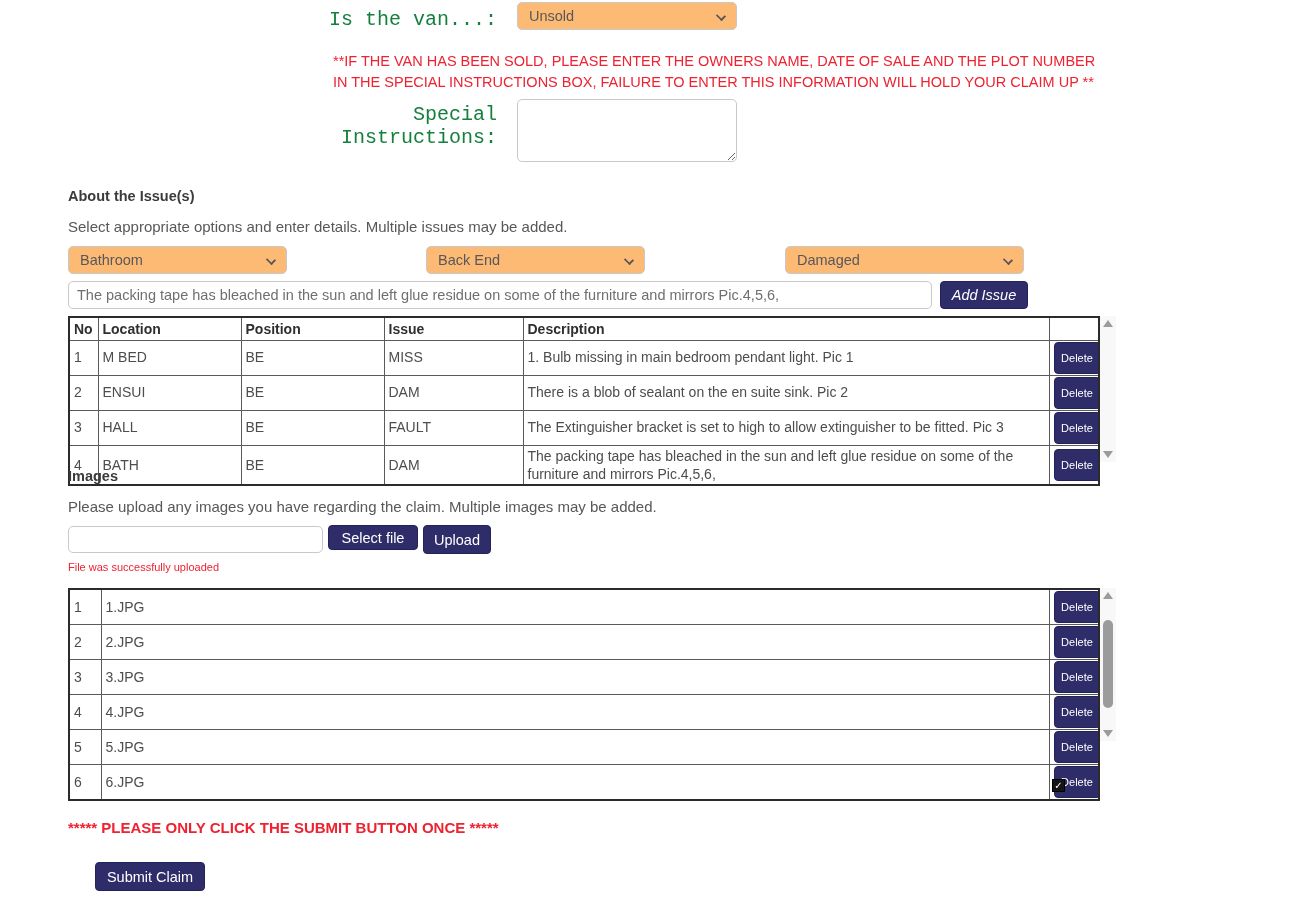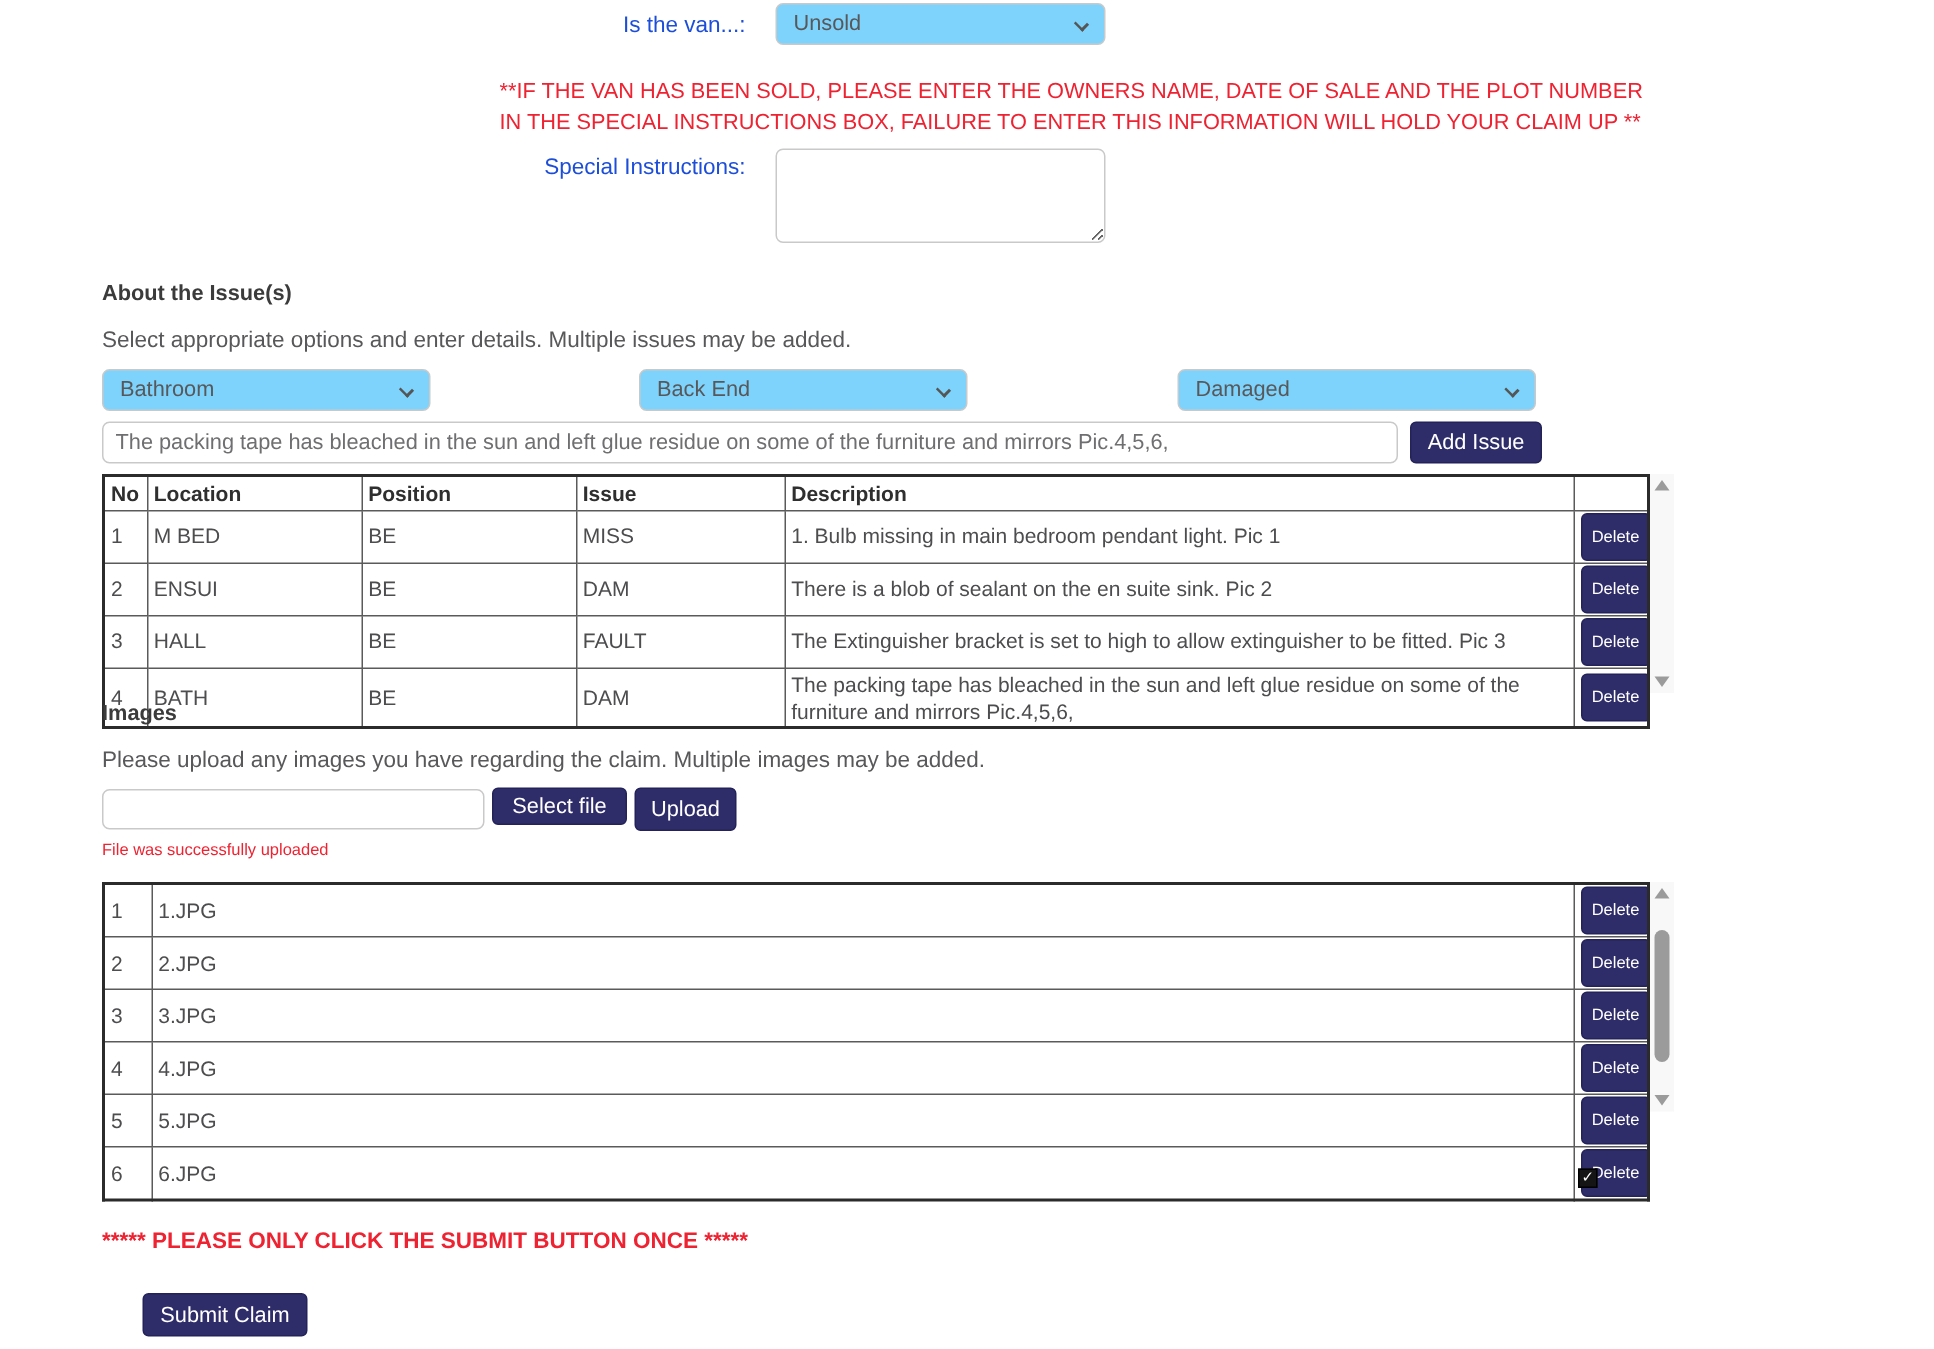--- a/index.html
+++ b/index.html
@@ -2,24 +2,24 @@
 <html><head>
 <meta charset="utf-8">
 <style>
   * { margin:0; padding:0; box-sizing:border-box; }
   html,body { background:#fff; }
   .page {
     position:relative; width:1289px; height:899px; background:#fff;
     font-family:"Liberation Sans", sans-serif; color:#58585a; font-size:15px;
     overflow:hidden;
   }
-  .lbl { position:absolute; text-align:right; color:#1d4ed8; font-size:15px; }
+  .lbl { position:absolute; text-align:right; color:#15803d; font-size:20px;font-family:Liberation Mono, monospace; }
   
   .selectbox {
-    position:absolute; height:28px; background:#7dd3fc; border:1px solid #c9c9c9;
+    position:absolute; height:28px; background:#fdba74; border:1px solid #c9c9c9;
     border-radius:5px; display:flex; align-items:center; padding:0 26px 0 11px;
     color:#58585a; font-size:14.5px; cursor:pointer;
   }
   .chev {
     position:absolute; right:11px; top:9px; width:8px; height:8px;
     border-right:2px solid #555; border-bottom:2px solid #555;
     transform:rotate(45deg) scale(1,0.8);
   }
   .txtinput {
     position:absolute; border:1px solid #c9c9c9; border-radius:5px;
@@ -92,21 +92,21 @@
   <div class="selectbox" style="top:246px; left:426px; width:219px;">
     <span>Back End</span>
     <span class="chev"></span>
   </div>
   <div class="selectbox" style="top:246px; left:785px; width:239px;">
     <span>Damaged</span>
     <span class="chev"></span>
   </div>
 
   <input type="text" class="txtinput" style="top: 281px; left: 68px; width: 864px; height: 28px;" value="The packing tape has bleached in the sun and left glue residue on some of the furniture and mirrors Pic.4,5,6,">
-  <button class="btn" style="position:absolute; top:281px; left:940px; width:88px; height:28px;">Add Issue</button>
+  <button class="btn" style="position:absolute; top:281px; left:940px; width:88px; height:28px;font-style:italic;">Add Issue</button>
 
   <table class="grid" style="top:316px; left:68px;">
     <colgroup>
       <col style="width:29px">
         <col style="width:143px">
         <col style="width:143px">
       <col style="width:139px">
         <col style="width:526px">
         <col style="width:50px">
     </colgroup>

